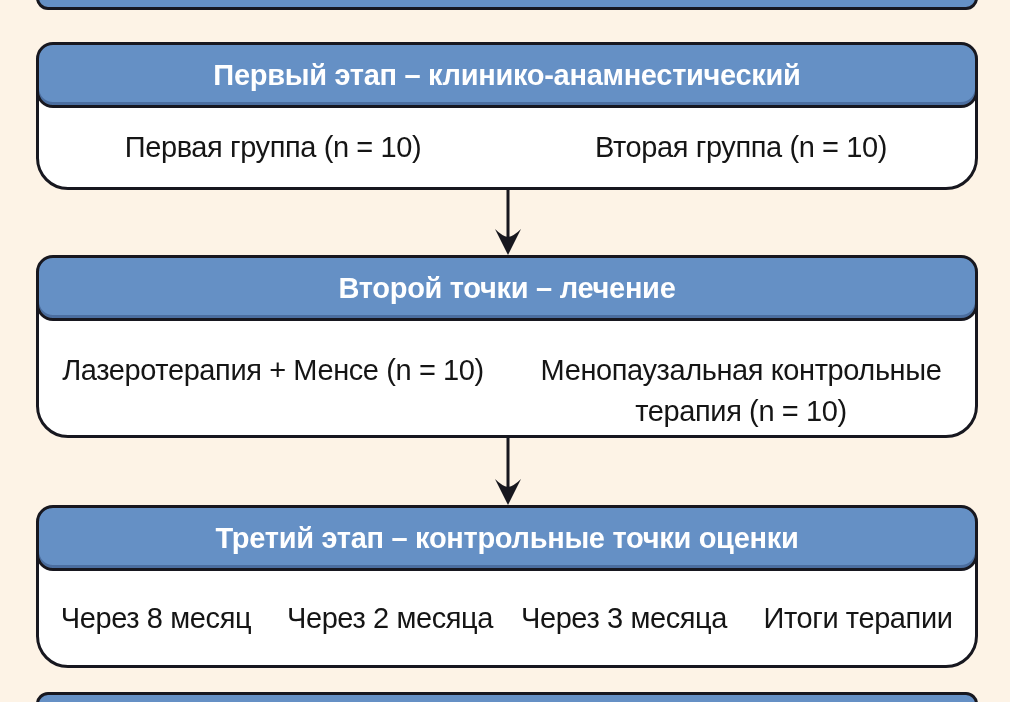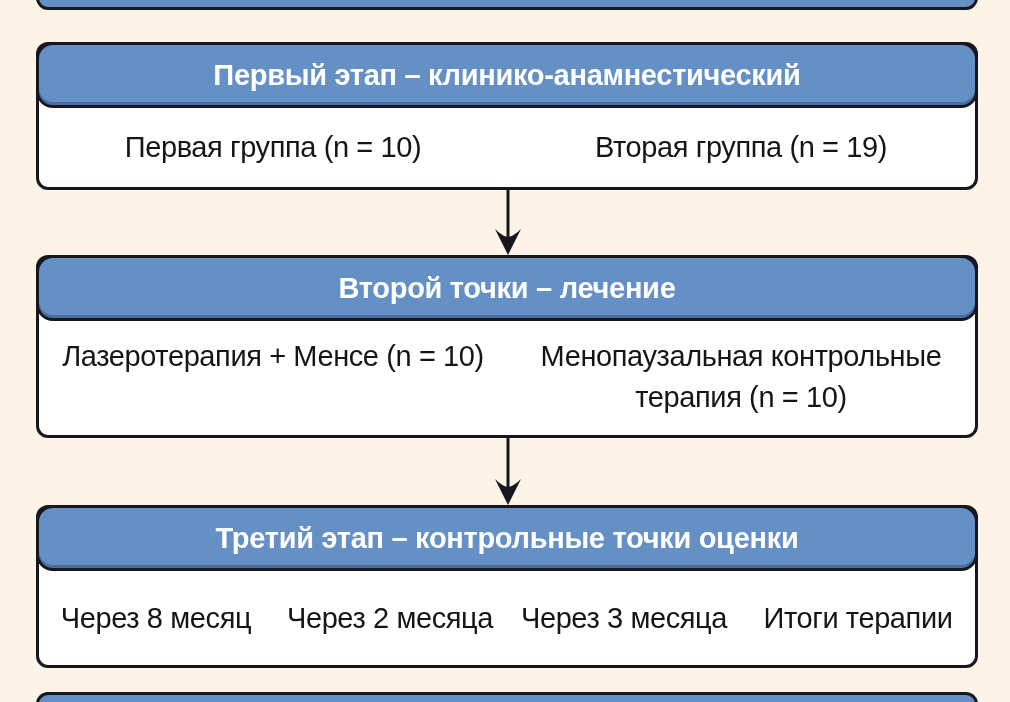--- a/index.html
+++ b/index.html
@@ -16,21 +16,21 @@
   .edge-bar{
     position:absolute;left:36px;width:942px;height:24px;
     background:#6590c5;border:3px solid #17171f;border-radius:15px;
     box-sizing:border-box;
   }
   .edge-bar.top{top:-14px;}
   .edge-bar.bottom{bottom:-14px;}
 
   .stage-box{
     position:absolute;left:36px;width:942px;
-    background:#ffffff;border:3px solid #17171f;border-radius:12px;
+    background:#ffffff;border:3px solid #17171f;border-radius:32px;
     box-sizing:border-box;display:flex;flex-direction:column;
   }
   .stage-0{top:42px;height:148px;}
   .stage-1{top:255px;height:183px;}
   .stage-2{top:505px;height:163px;}
 
   .stage-header{
     margin:-3px -3px 0 -3px;height:66px;flex:0 0 auto;
     background:#6590c5;border:3px solid #17171f;border-radius:17px;
     box-sizing:border-box;
@@ -43,21 +43,21 @@
   .stage-body{
     flex:1 1 auto;display:flex;flex-direction:row;
   }
   .stage-item{
     flex:1 1 0;display:flex;flex-direction:column;
     align-items:center;justify-content:center;
     text-align:center;color:#151515;font-size:29px;letter-spacing:-0.4px;
     line-height:41px;
   }
   
-  .stage-1 .stage-item{justify-content:flex-start;padding-top:15px;}
+  .stage-1 .stage-item{justify-content:flex-start;padding-top:29px;}
   .item-line{display:block;}
 
   .down-arrow{
     position:absolute;left:492px;width:32px;
   }
   .down-arrow.arrow-0{top:189px;height:66px;}
   .down-arrow.arrow-1{top:437px;height:68px;}
   .down-arrow svg{display:block;width:100%;height:100%;}
 </style>
 </head>
@@ -69,21 +69,21 @@
 
   <div class="stage-box stage-0">
     <div class="stage-header">
       <span class="stage-title">Первый этап – клинико-анамнестический</span>
     </div>
     <div class="stage-body">
         <div class="stage-item">
           <span class="item-line">Первая группа (n = 10)</span>
         </div>
         <div class="stage-item">
-          <span class="item-line">Вторая группа (n = 19)</span>
+          <span class="item-line">Вторая группа (n = 10)</span>
         </div>
       </div>
   </div>
 
   <div class="down-arrow arrow-0">
     <svg viewBox="0 0 32 66" xmlns="http://www.w3.org/2000/svg" aria-hidden="true">
       <line x1="16" y1="0" x2="16" y2="56" stroke="#17171f" stroke-width="3"></line>
       <path d="M16 66 L3 40 Q10 47 16 48 Q22 47 29 40 Z" fill="#17171f"></path>
     </svg>
   </div>

